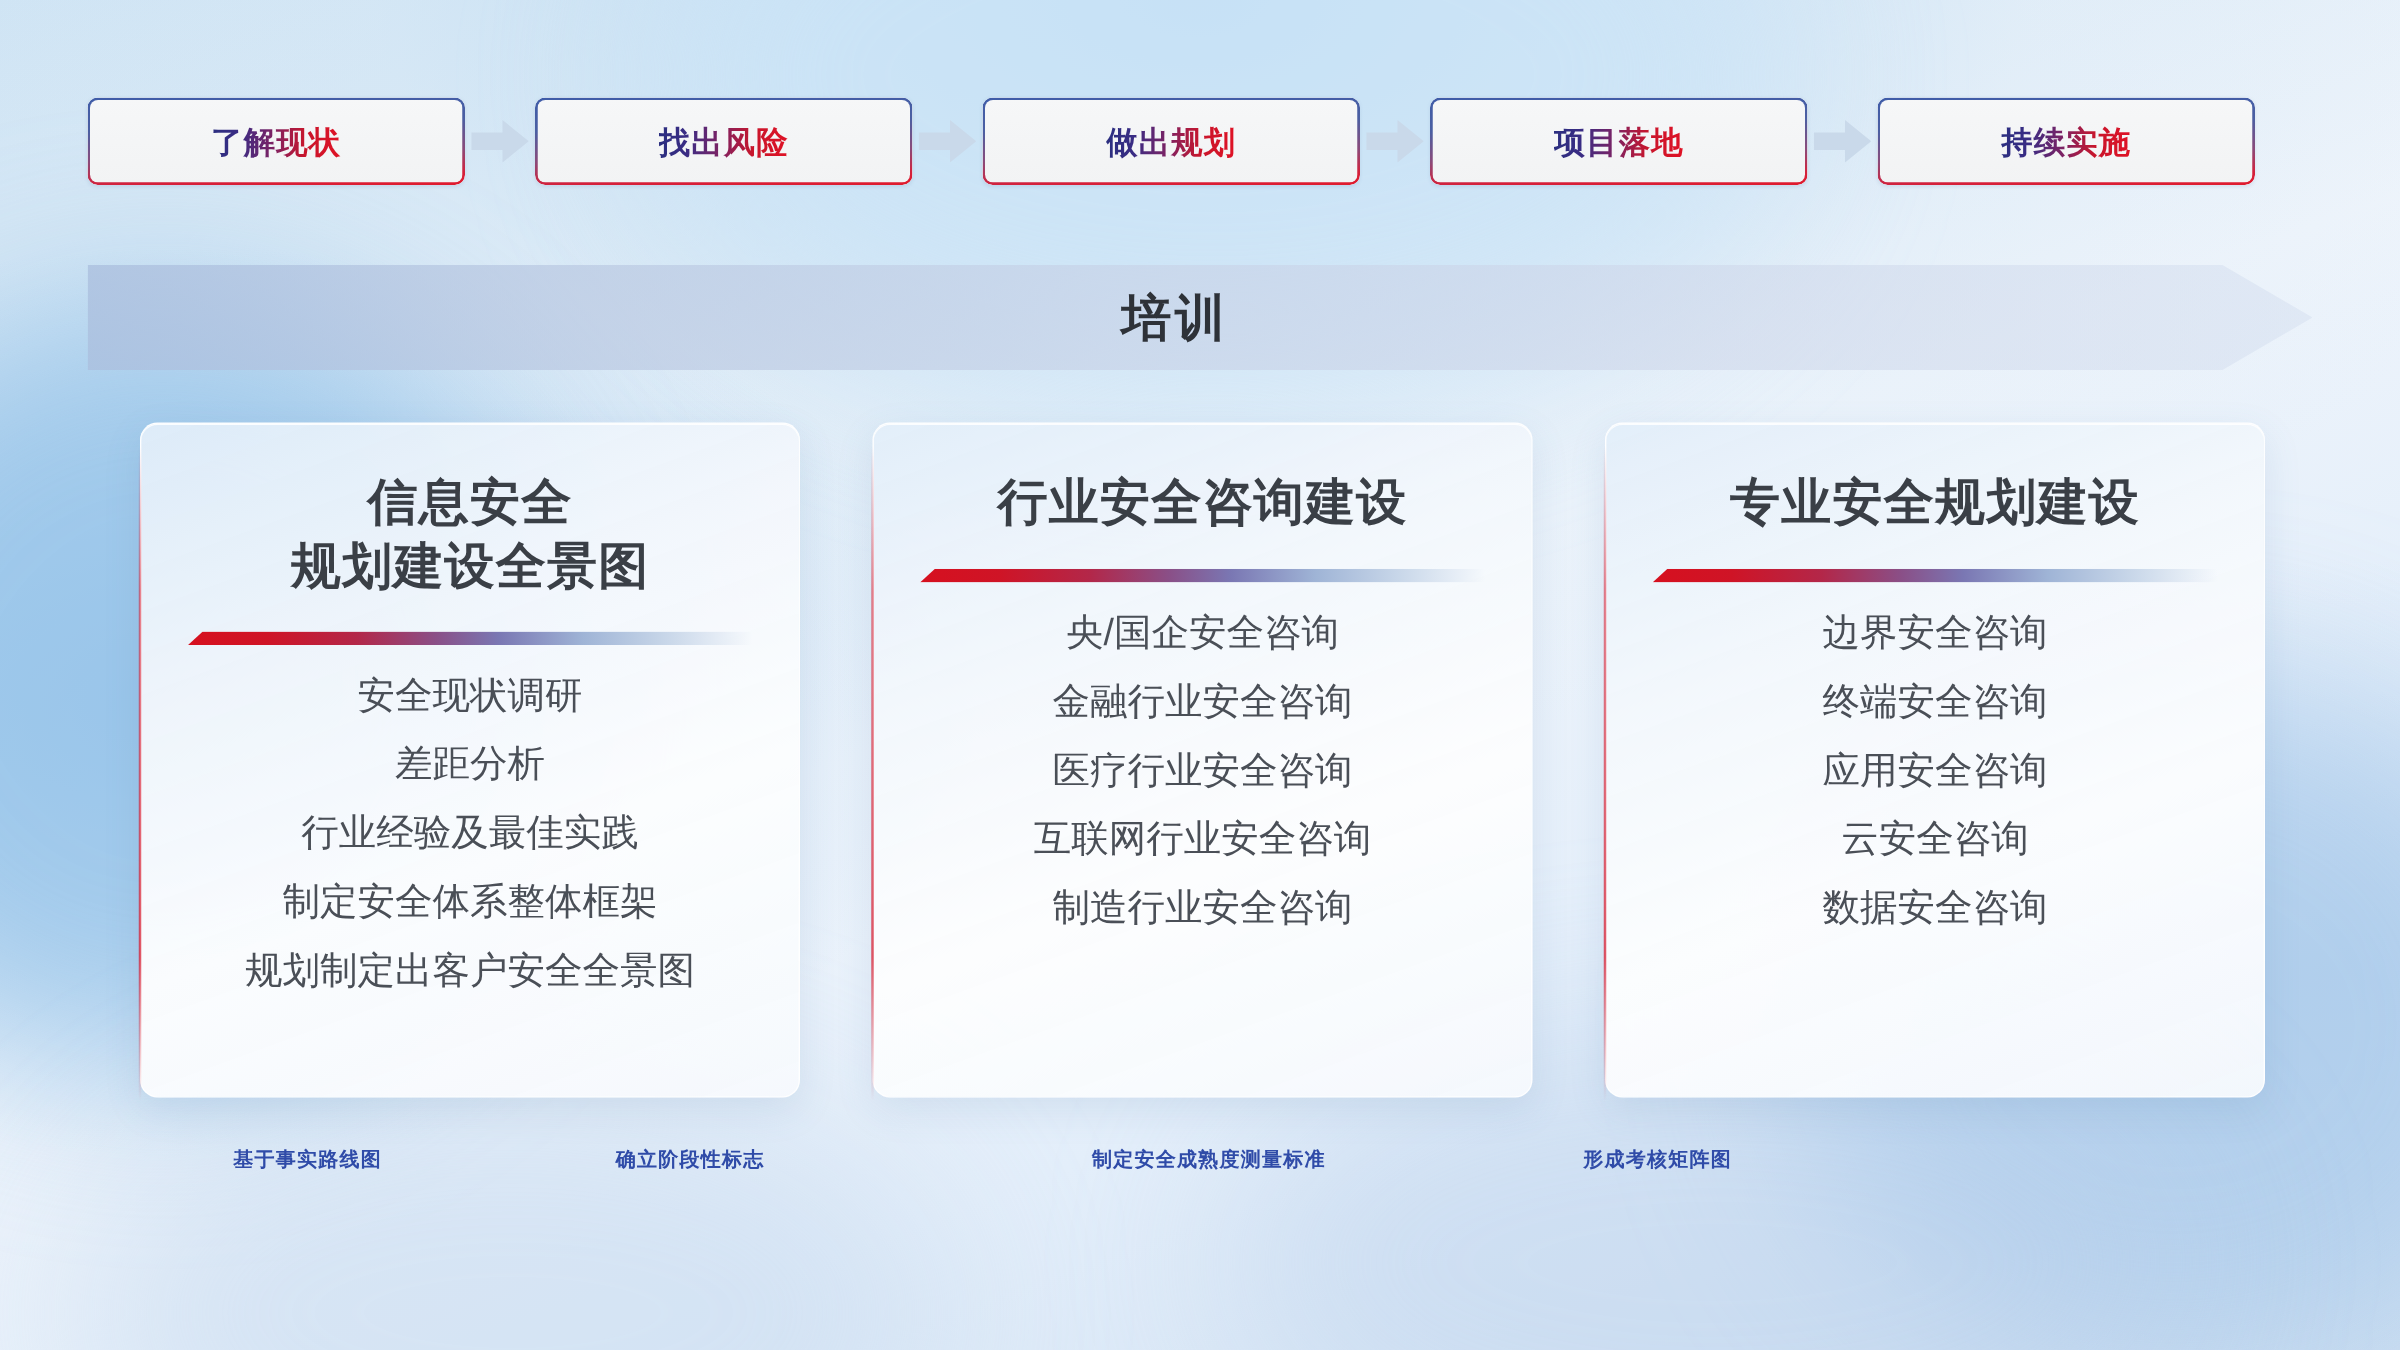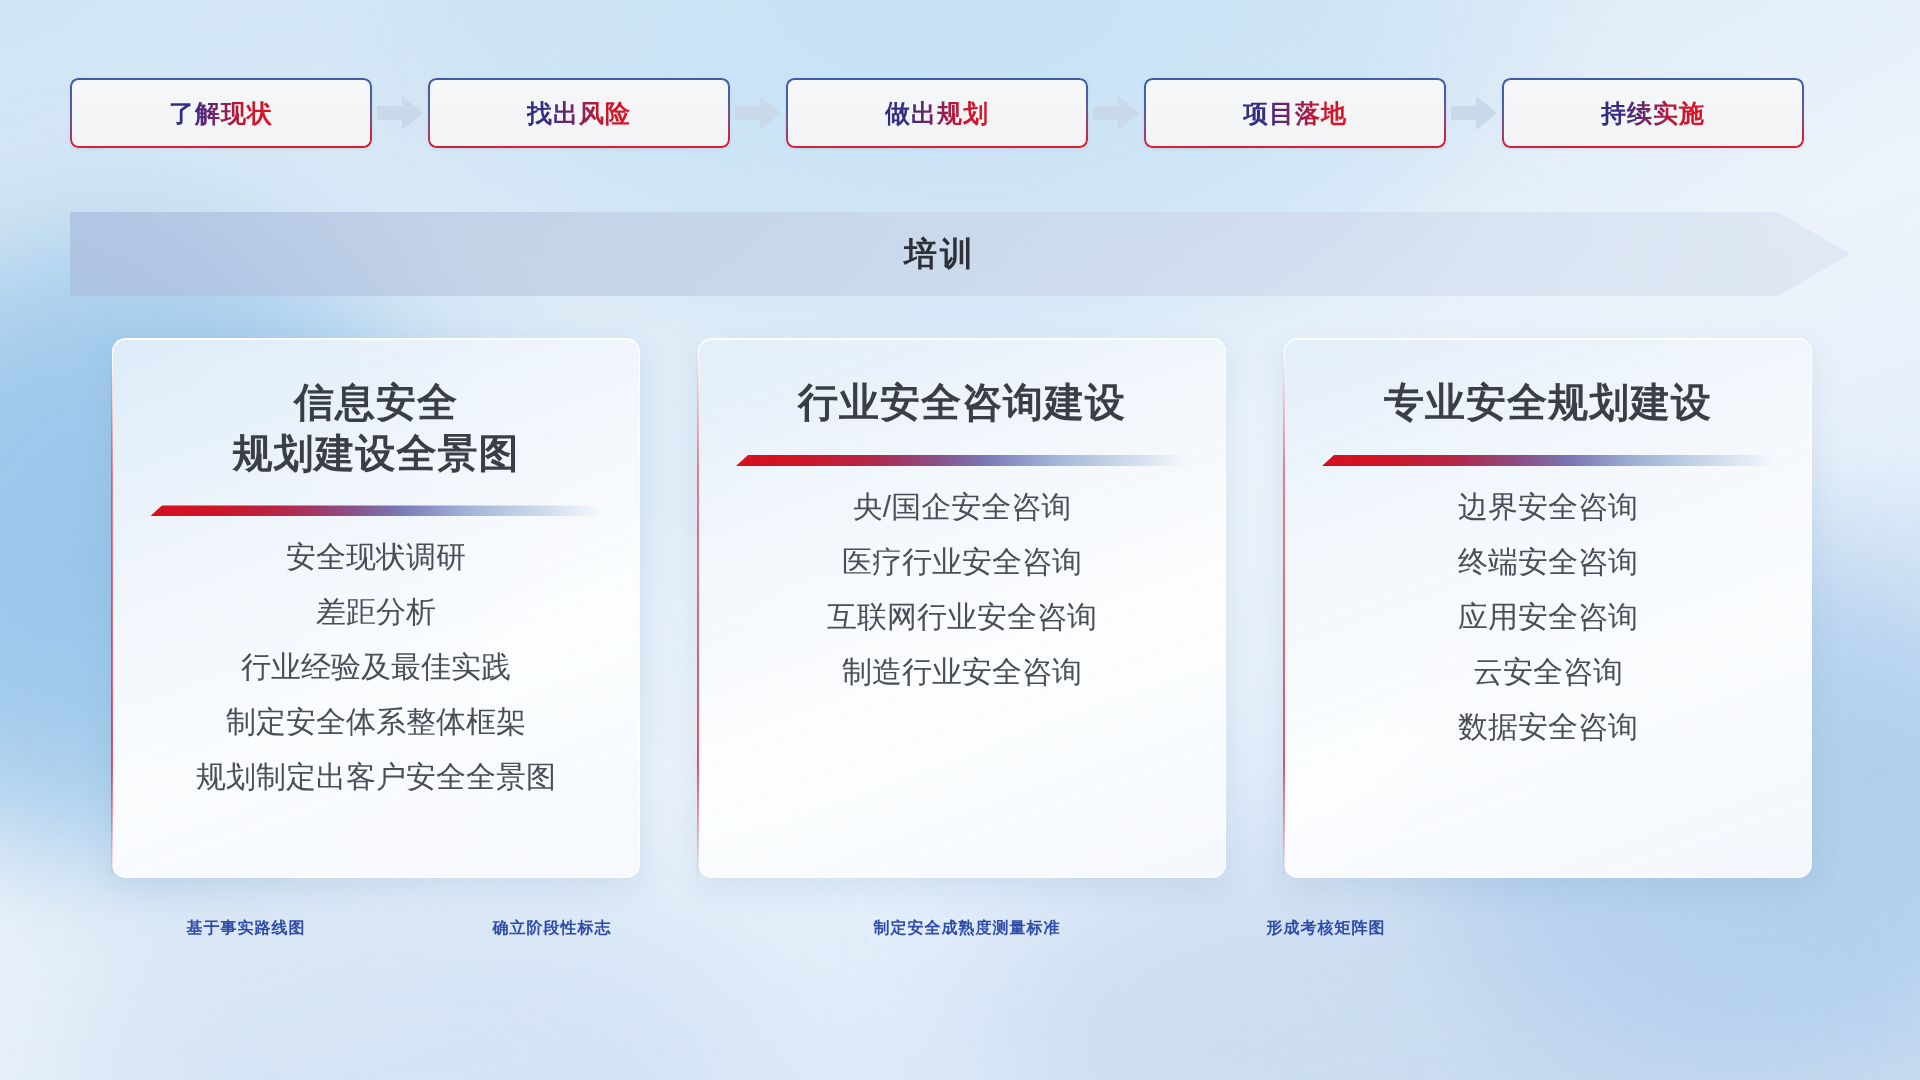--- a/index.html
+++ b/index.html
@@ -111,21 +111,21 @@
     -webkit-clip-path: polygon(0 0, calc(100% - 72px) 0, 100% 50%, calc(100% - 72px) 100%, 0 100%);
     clip-path: polygon(0 0, calc(100% - 72px) 0, 100% 50%, calc(100% - 72px) 100%, 0 100%);
   }
   #banner .banner-text {
     position: relative;
     height: 100%;
     display: flex;
     align-items: center;
     justify-content: center;
     padding-right: 40px;
-    font-size: 33px;
+    font-size: 40px;
     font-weight: 700;
     color: #2e3238;
     letter-spacing: 3px;
   }
 
   
   #cards {
     position: absolute;
     left: 112px;
     top: 338px;
@@ -306,20 +306,21 @@
       </ul>
     </div>
 
     <div class="card">
       <div class="card-title">
         <span class="ln">行业安全咨询建设</span>
       </div>
       <div class="card-divider"></div>
       <ul class="card-list">
         <li>央/国企安全咨询</li>
+        <li>金融行业安全咨询</li>
         <li>医疗行业安全咨询</li>
         <li>互联网行业安全咨询</li>
         <li>制造行业安全咨询</li>
       </ul>
     </div>
 
     <div class="card">
       <div class="card-title">
         <span class="ln">专业安全规划建设</span>
       </div>

